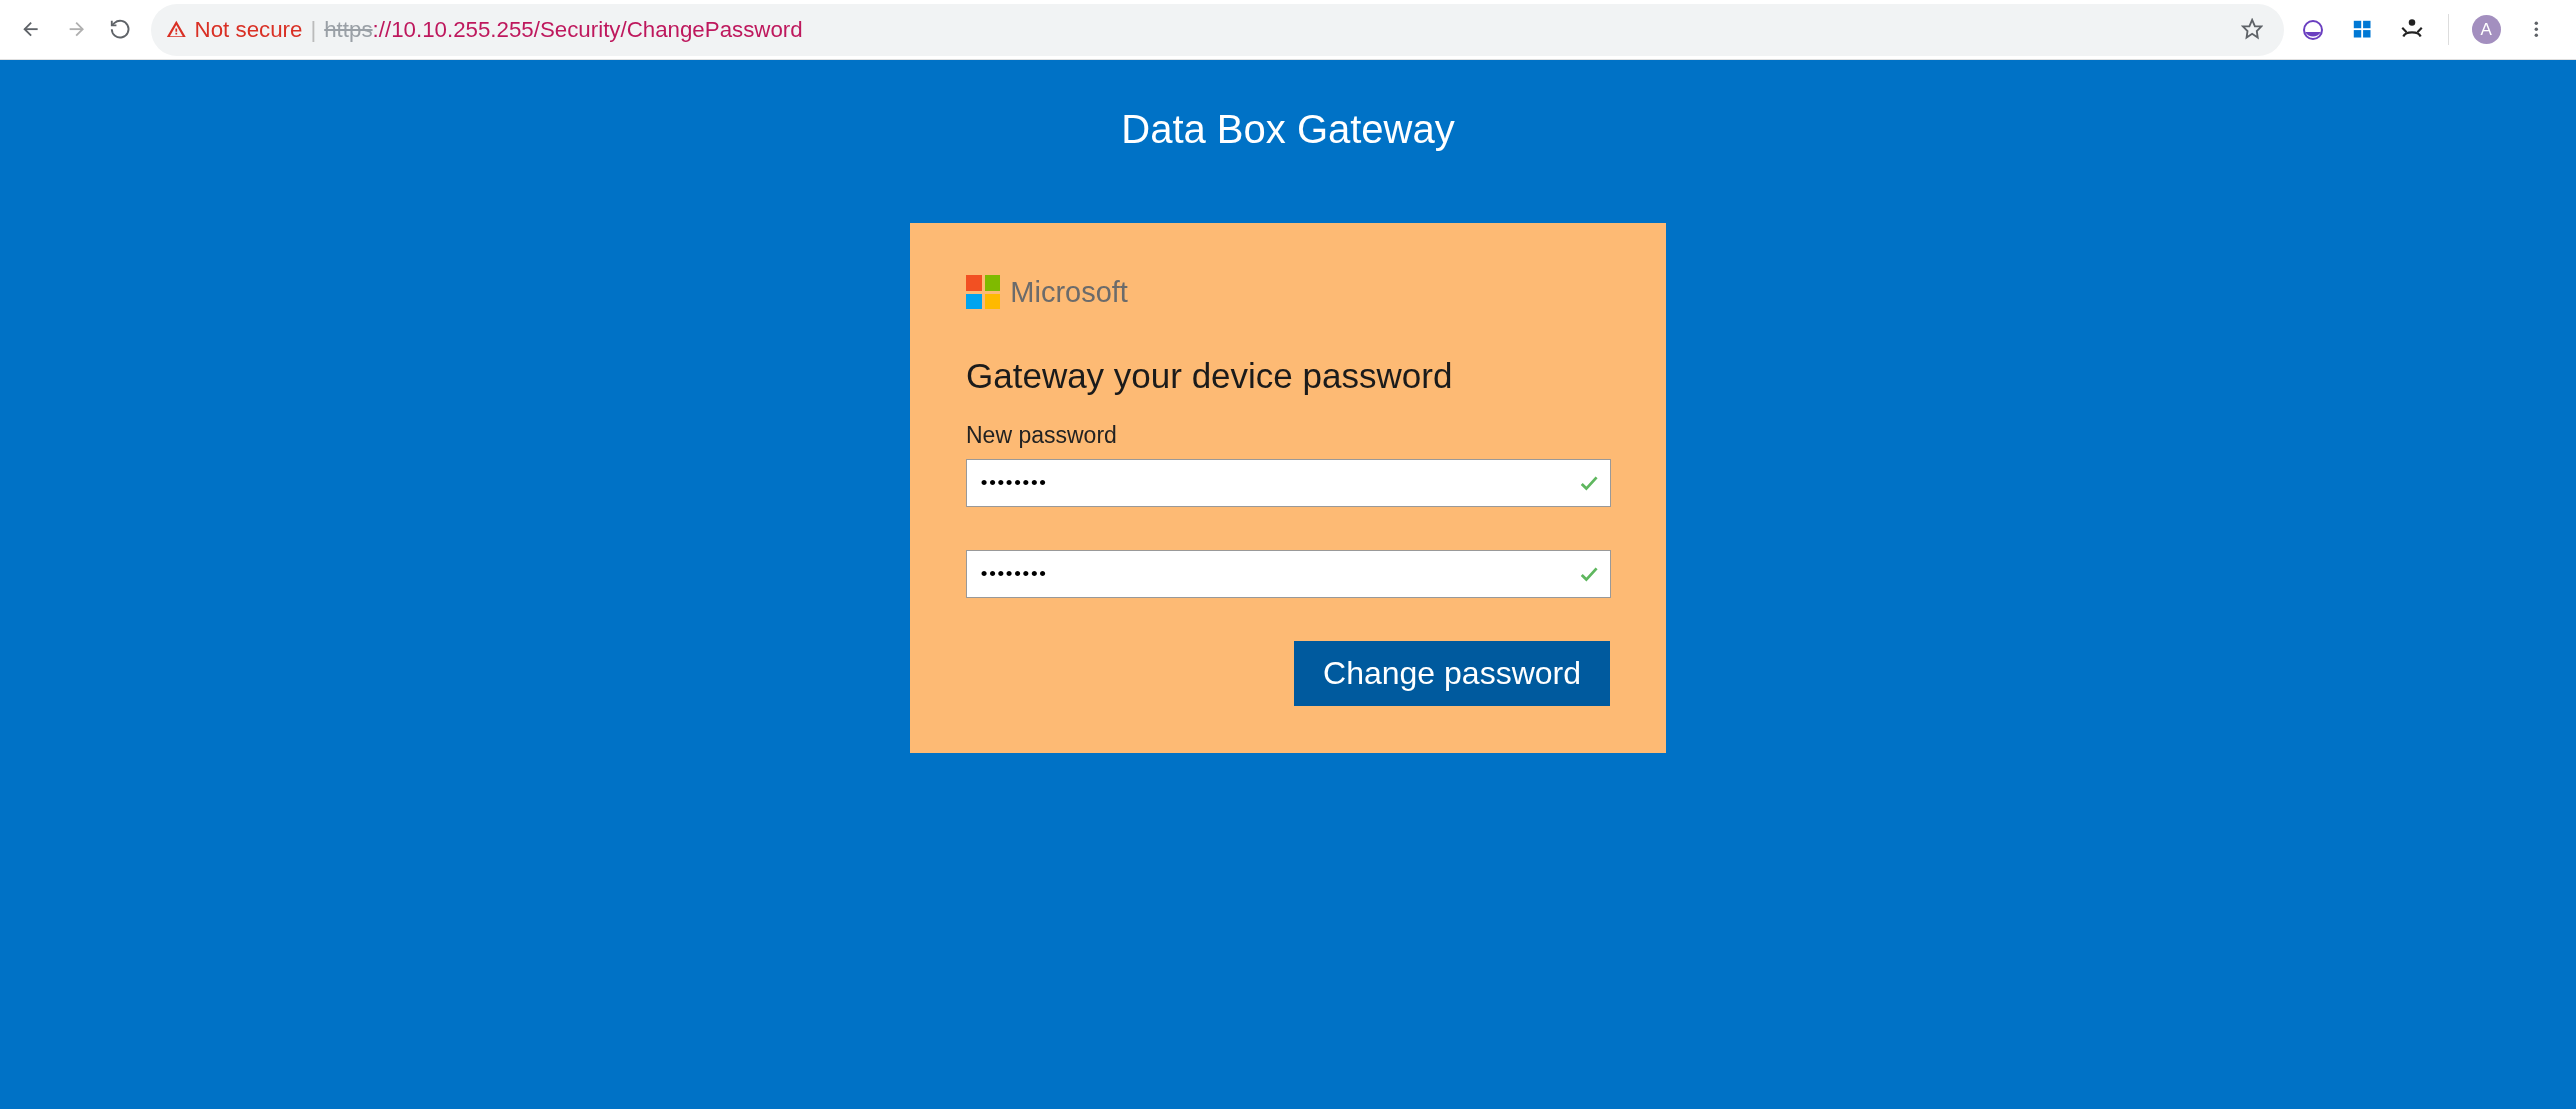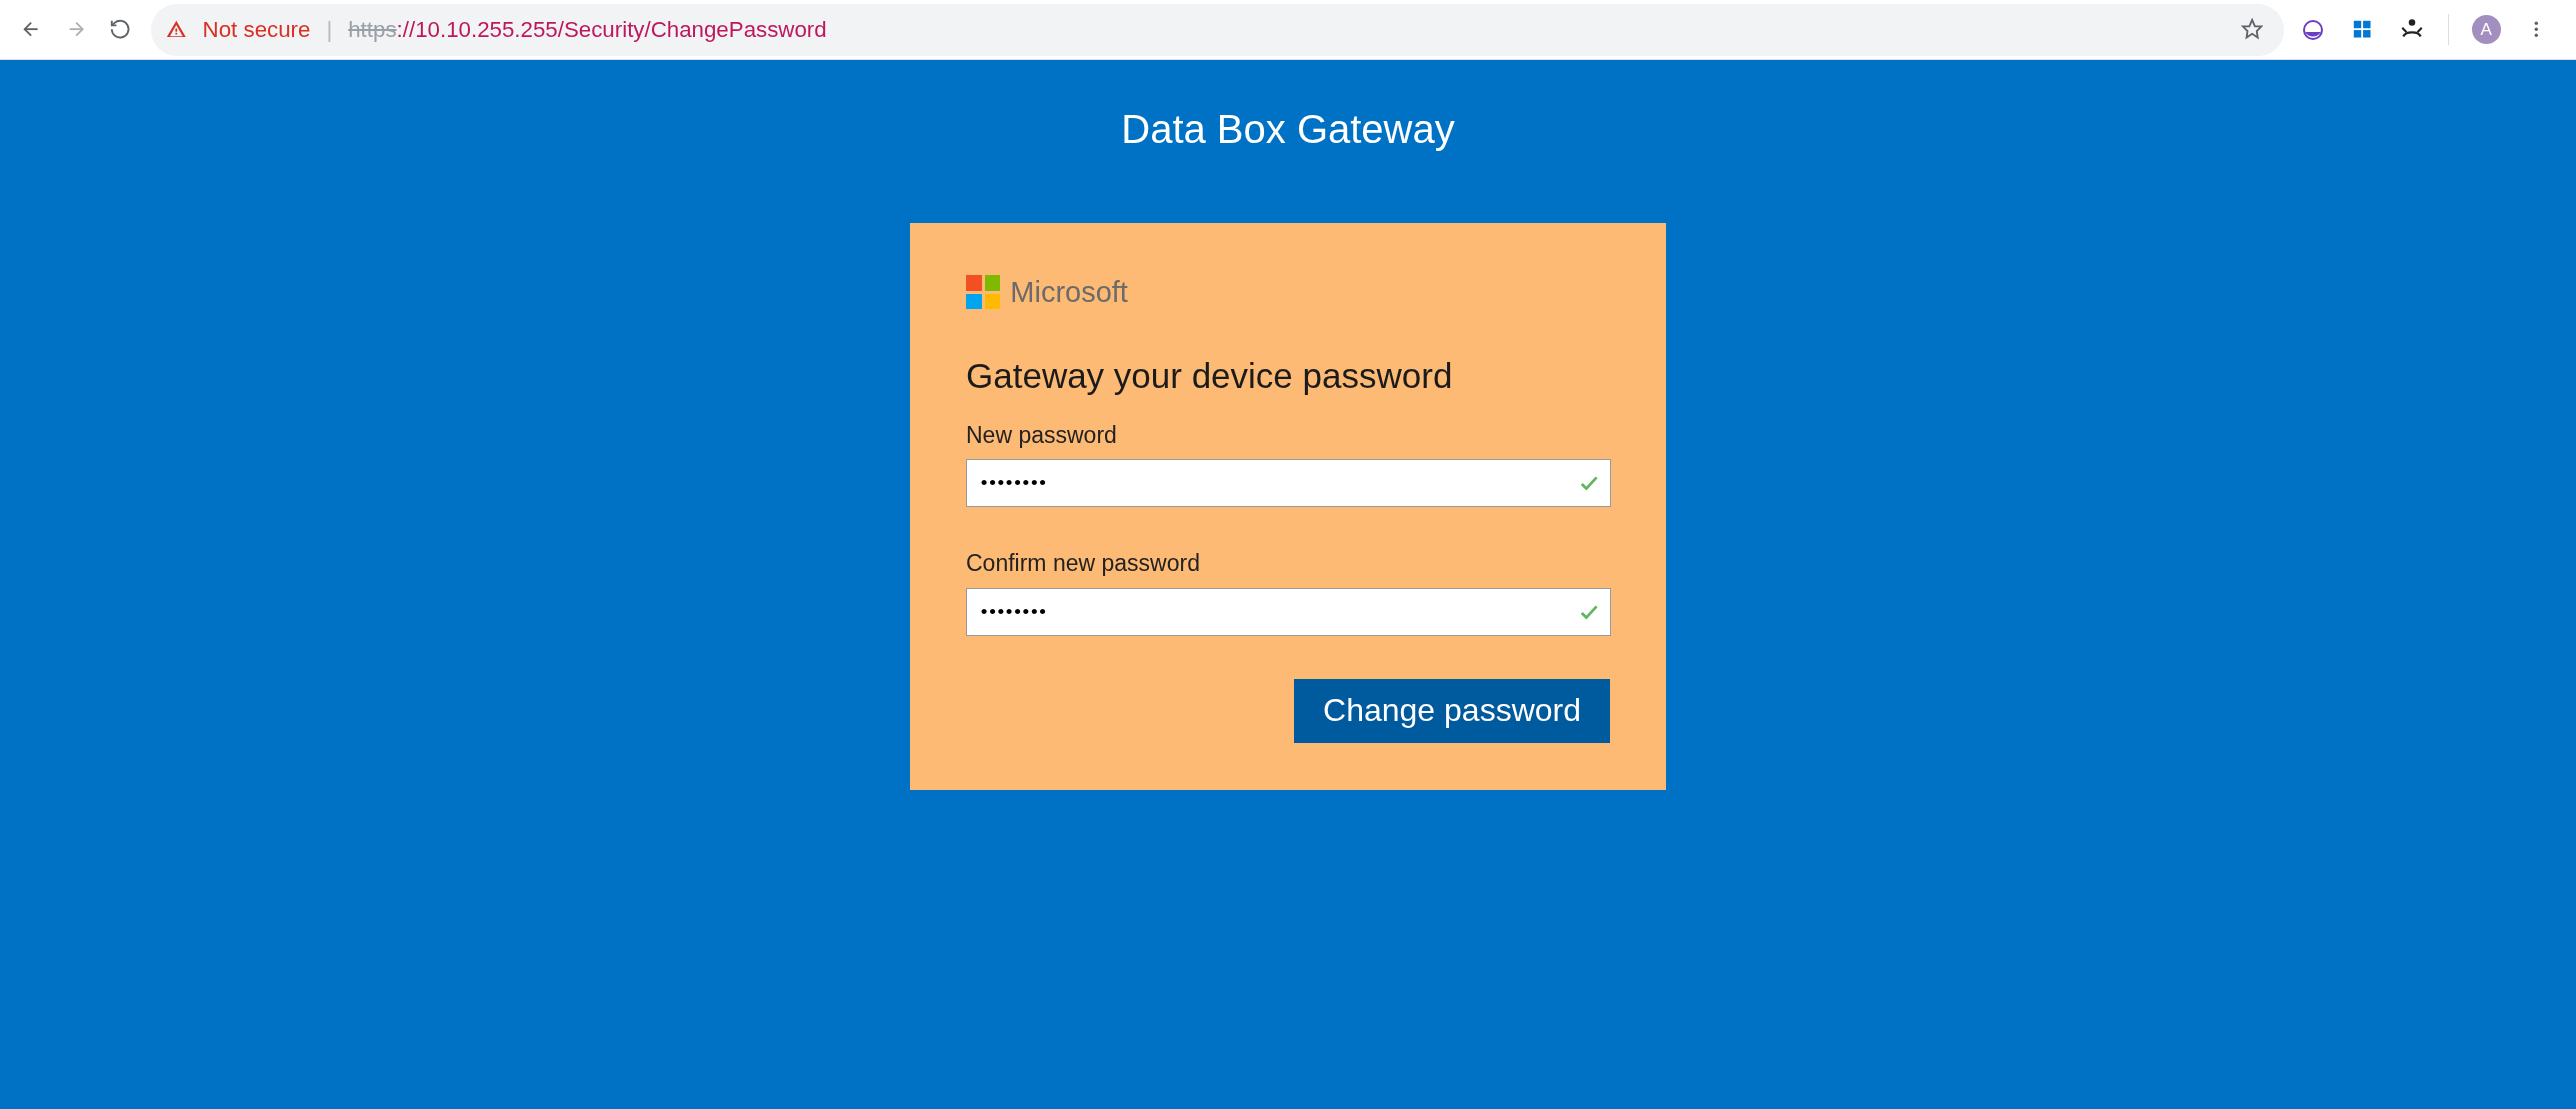--- a/index.html
+++ b/index.html
@@ -27,21 +27,21 @@
   }
   .nav-btn.disabled { color:#b0b0b0; }
   .address-area {
     flex: 1;
     display:flex;
     align-items:center;
     background:#f1f3f4;
     border-radius: 27.5px;
     height: 52px;
     padding: 0 20.6px 0 15.5px;
-    gap: 16px;
+    gap: 8px;
     font-size: 22.3px;
     color:#202124;
   }
   .warn-icon { color:#d93025; display:flex; align-items:center; }
   .not-secure { color:#d93025; font-size:22.3px; }
   .addr-sep { color:#bbb; }
   .url-https { color:#9aa0a6; text-decoration: line-through; }
   .url-rest { color:#be185d; }
   .right-icons { display:flex; align-items:center; gap:22.3px; padding-right:8.6px; }
   .right-icons .ic { width:27.5px; height:27.5px; display:flex; align-items:center; justify-content:center; color:#5f6368; }
@@ -207,21 +207,20 @@
         <input type="password" class="pw-input" value="••••••••" style="">
         <span class="check-icon">
           <svg width="22.3" height="22.3" viewBox="0 0 24 24" fill="none" stroke="currentColor" stroke-width="3">
               <polyline points="4 13 9 18 20 6"></polyline>
             </svg>
         </span>
       </div>
     </div>
 
     <div class="field-group">
-      <label class="field-label">Confirm new password</label>
       <div class="input-wrap">
         <input type="password" class="pw-input" value="••••••••" style="">
         <span class="check-icon">
           <svg width="22.3" height="22.3" viewBox="0 0 24 24" fill="none" stroke="currentColor" stroke-width="3">
               <polyline points="4 13 9 18 20 6"></polyline>
             </svg>
         </span>
       </div>
     </div>
 

